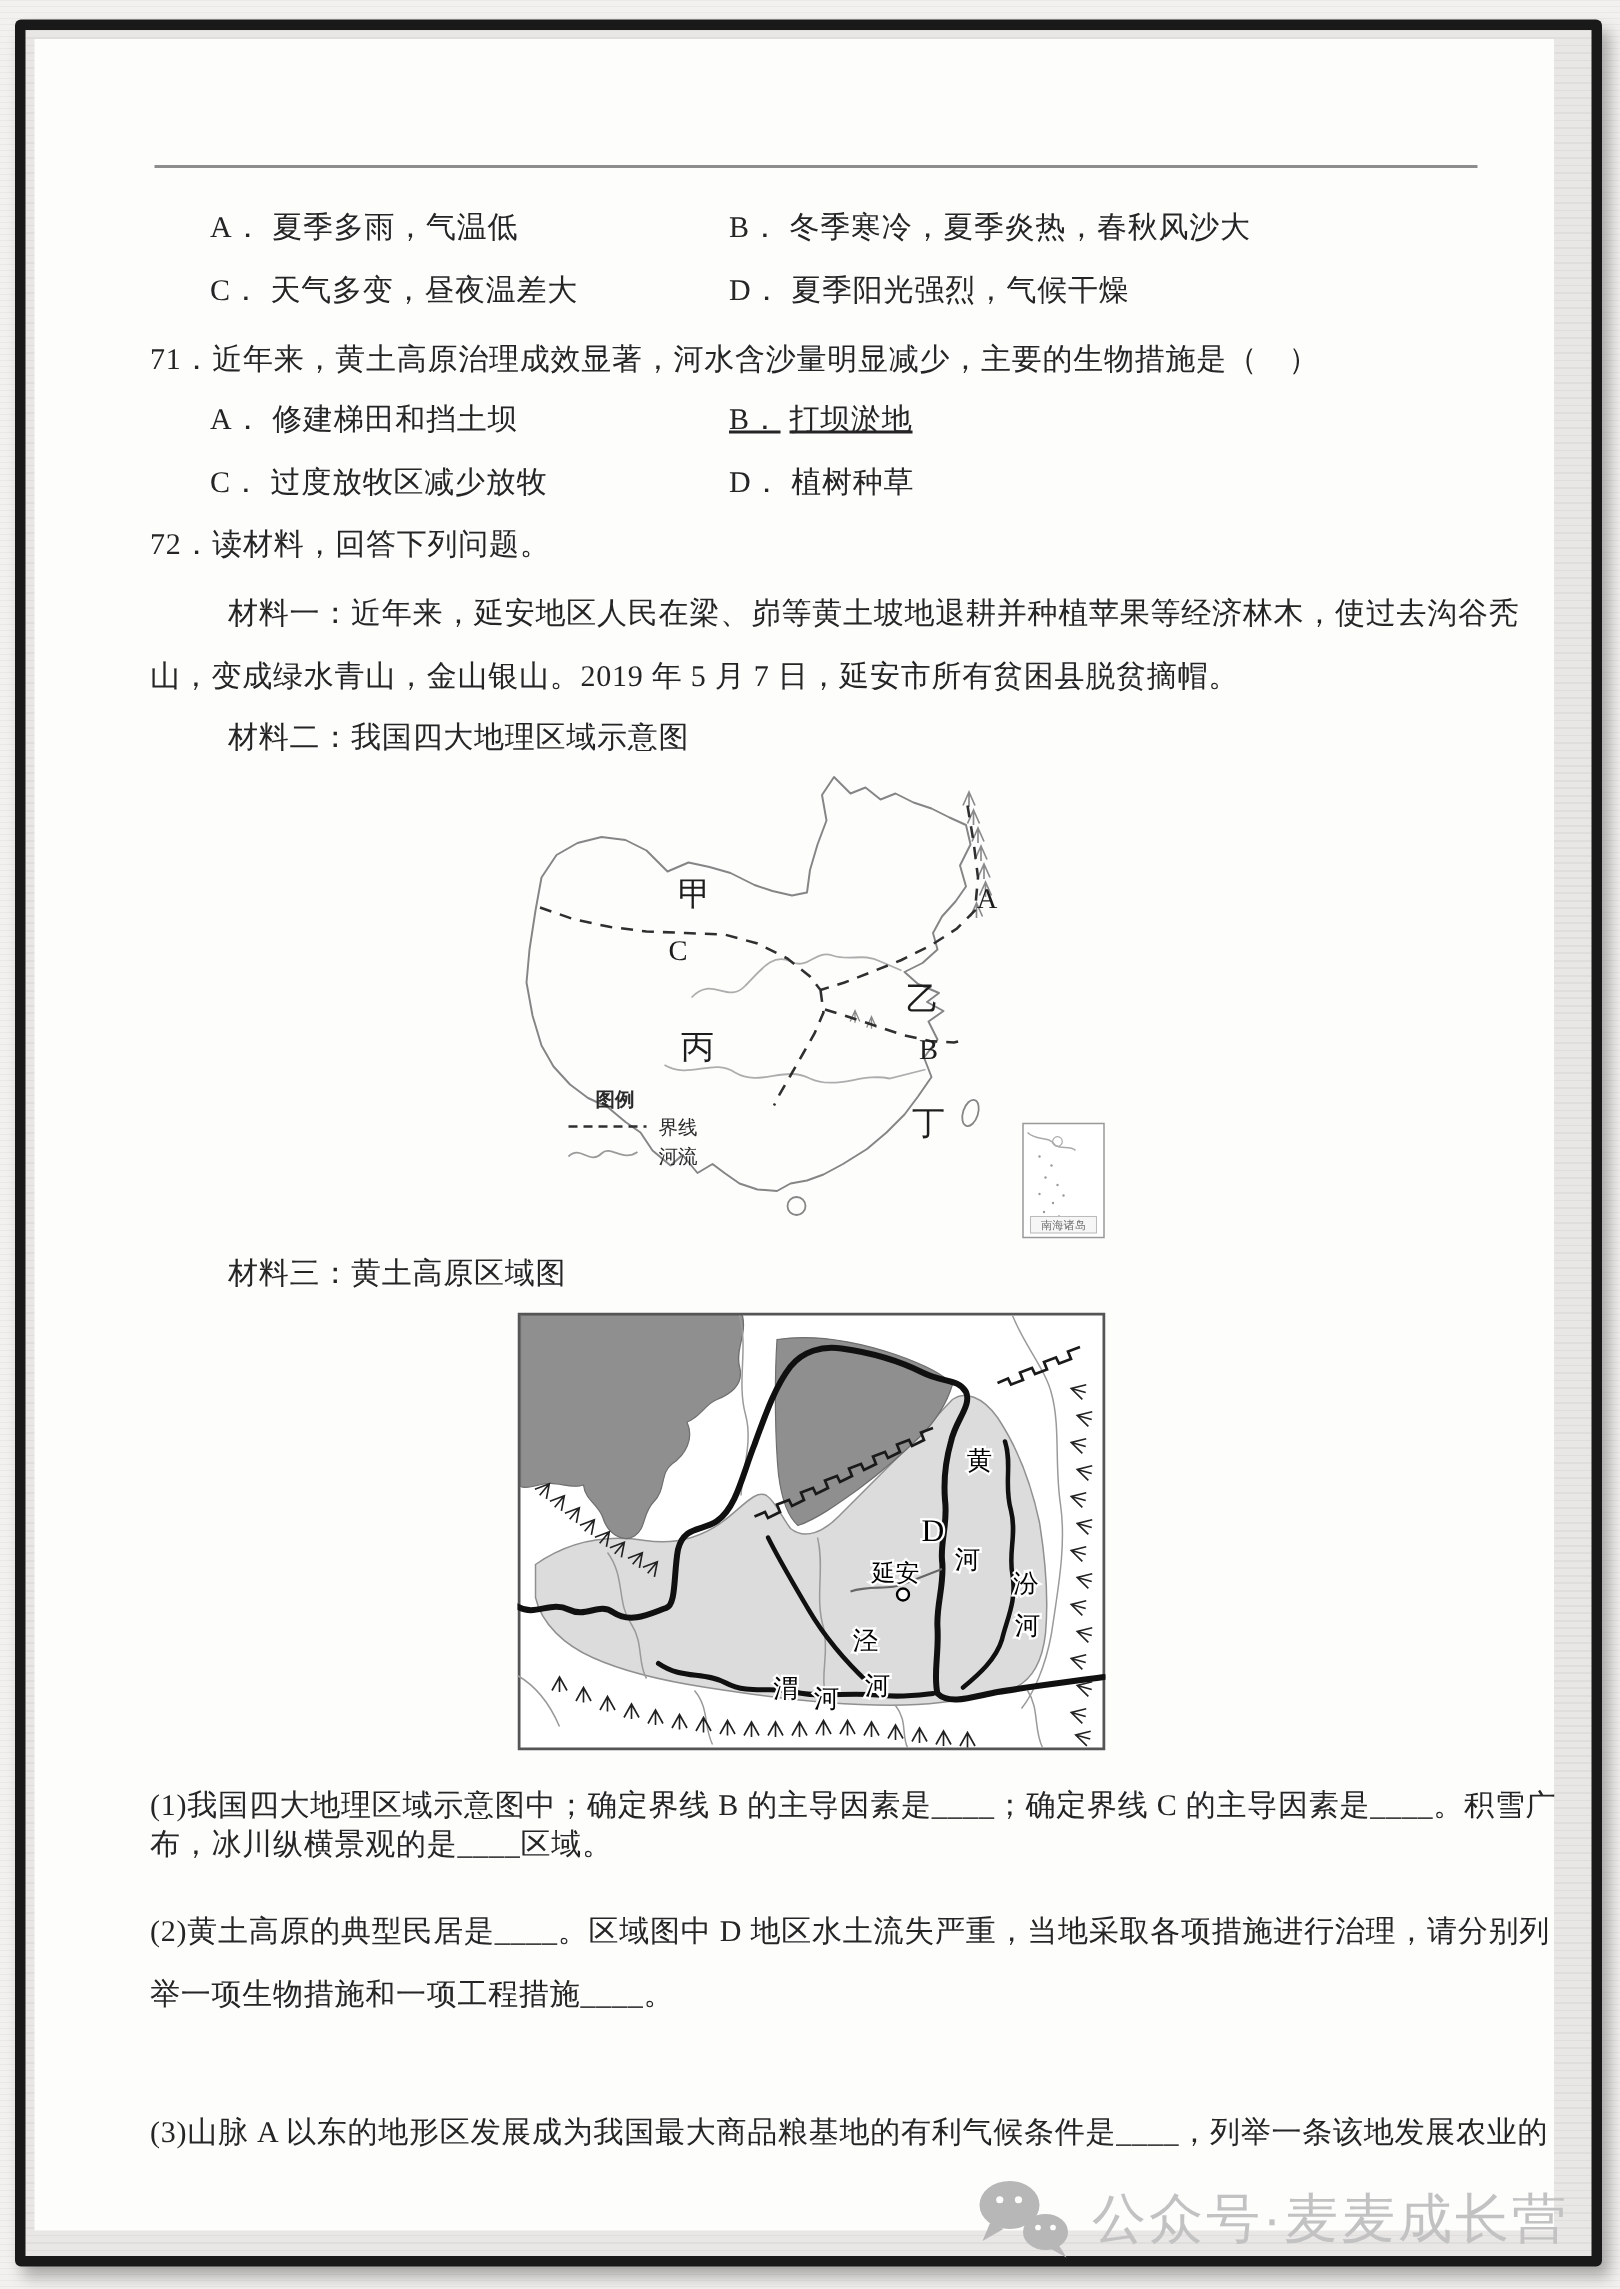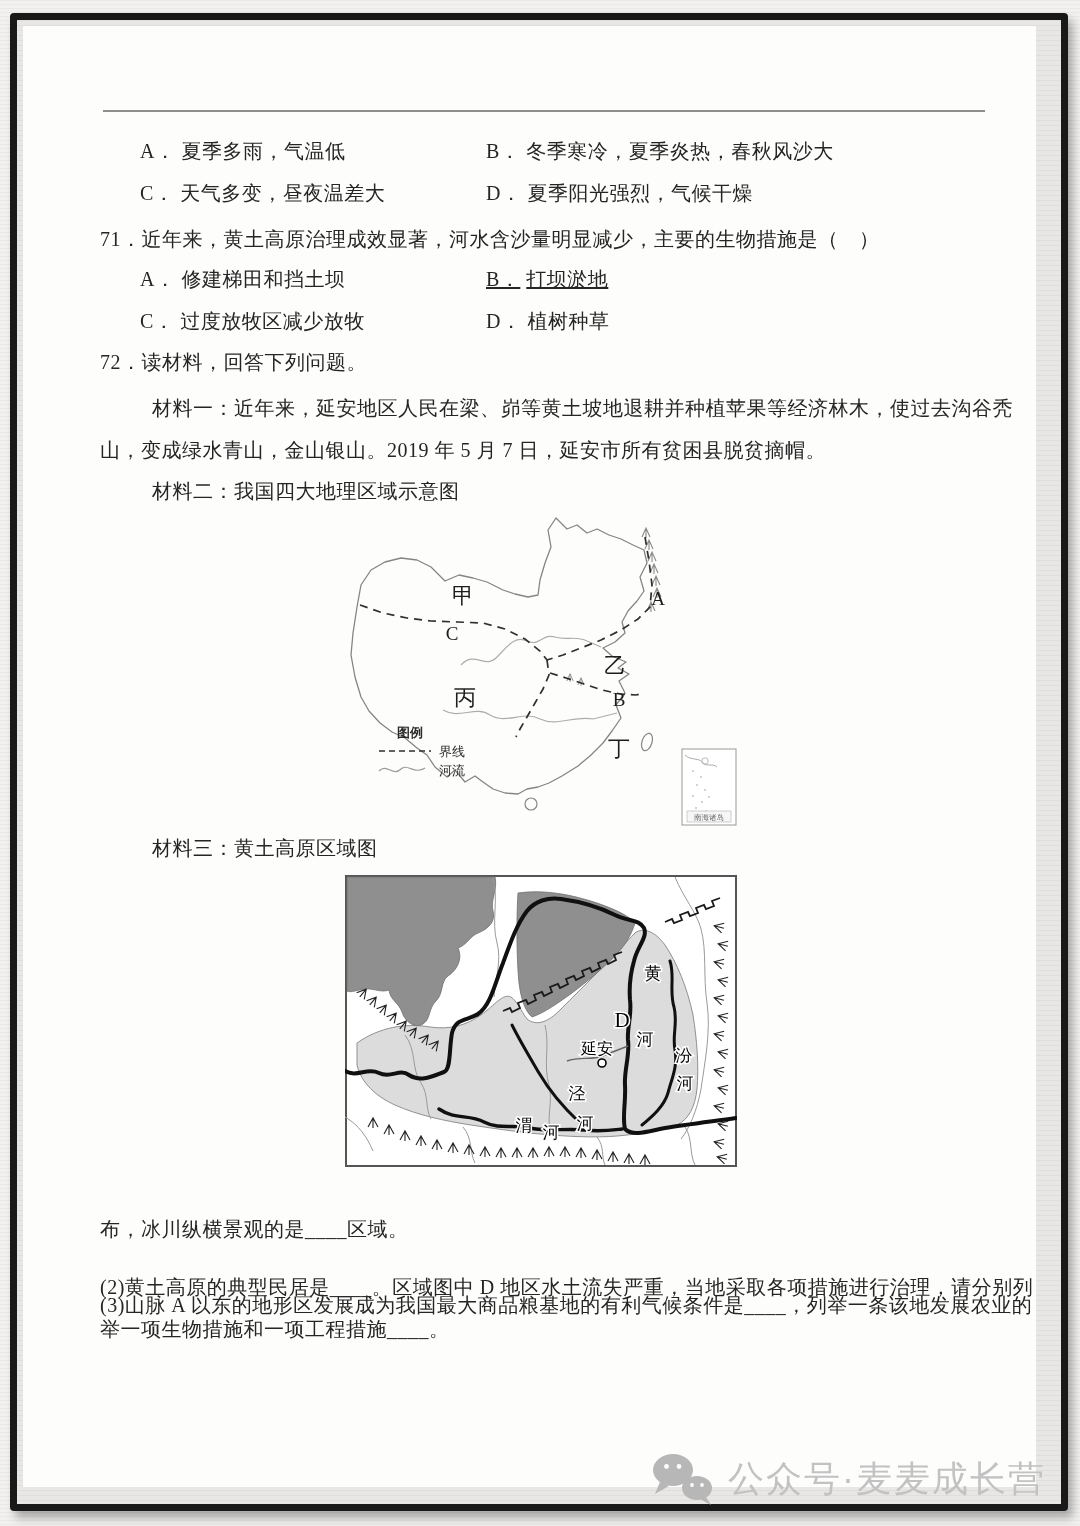--- a/index.html
+++ b/index.html
@@ -243,24 +243,25 @@
         <text x="232" y="224">泾</text>
         <text x="240" y="254">河</text>
         <text x="179" y="256">渭</text>
         <text x="206" y="263">河</text>
         <text x="252" y="179" font-size="16">延安</text>
         <text x="277" y="152" font-size="21">D</text>
       </g>
     </svg>
   </div>
 
+  <div class="line" style="left:100px;top:1190px;">(1)我国四大地理区域示意图中；确定界线 B 的主导因素是____；确定界线 C 的主导因素是____。积雪广</div>
   <div class="line" style="left:100px;top:1216px;text-align:right;">布，冰川纵横景观的是____区域。</div>
   <div class="line" style="left:100px;top:1274px;text-align:right;">(2)黄土高原的典型民居是____。区域图中 D 地区水土流失严重，当地采取各项措施进行治理，请分别列</div>
   <div class="line" style="left:100px;top:1316px;">举一项生物措施和一项工程措施____。</div>
-  <div class="line" style="left:100px;top:1292px;">(3)山脉 A 以东的地形区发展成为我国最大商品粮基地的有利气候条件是____，列举一条该地发展农业的</div>
+  <div class="line" style="left:100px;top:1408px;">(3)山脉 A 以东的地形区发展成为我国最大商品粮基地的有利气候条件是____，列举一条该地发展农业的</div>
 
 
   <div class="watermark">
     <svg width="66" height="54" viewBox="0 0 66 54">
       <g fill="#b7b7b7">
         <ellipse cx="23" cy="18" rx="20" ry="16"></ellipse>
         <path d="M10,30 L5,42 L19,34 Z"></path>
         <ellipse cx="47" cy="36" rx="15" ry="12"></ellipse>
         <path d="M56,45 L61,53 L50,47 Z"></path>
       </g>

